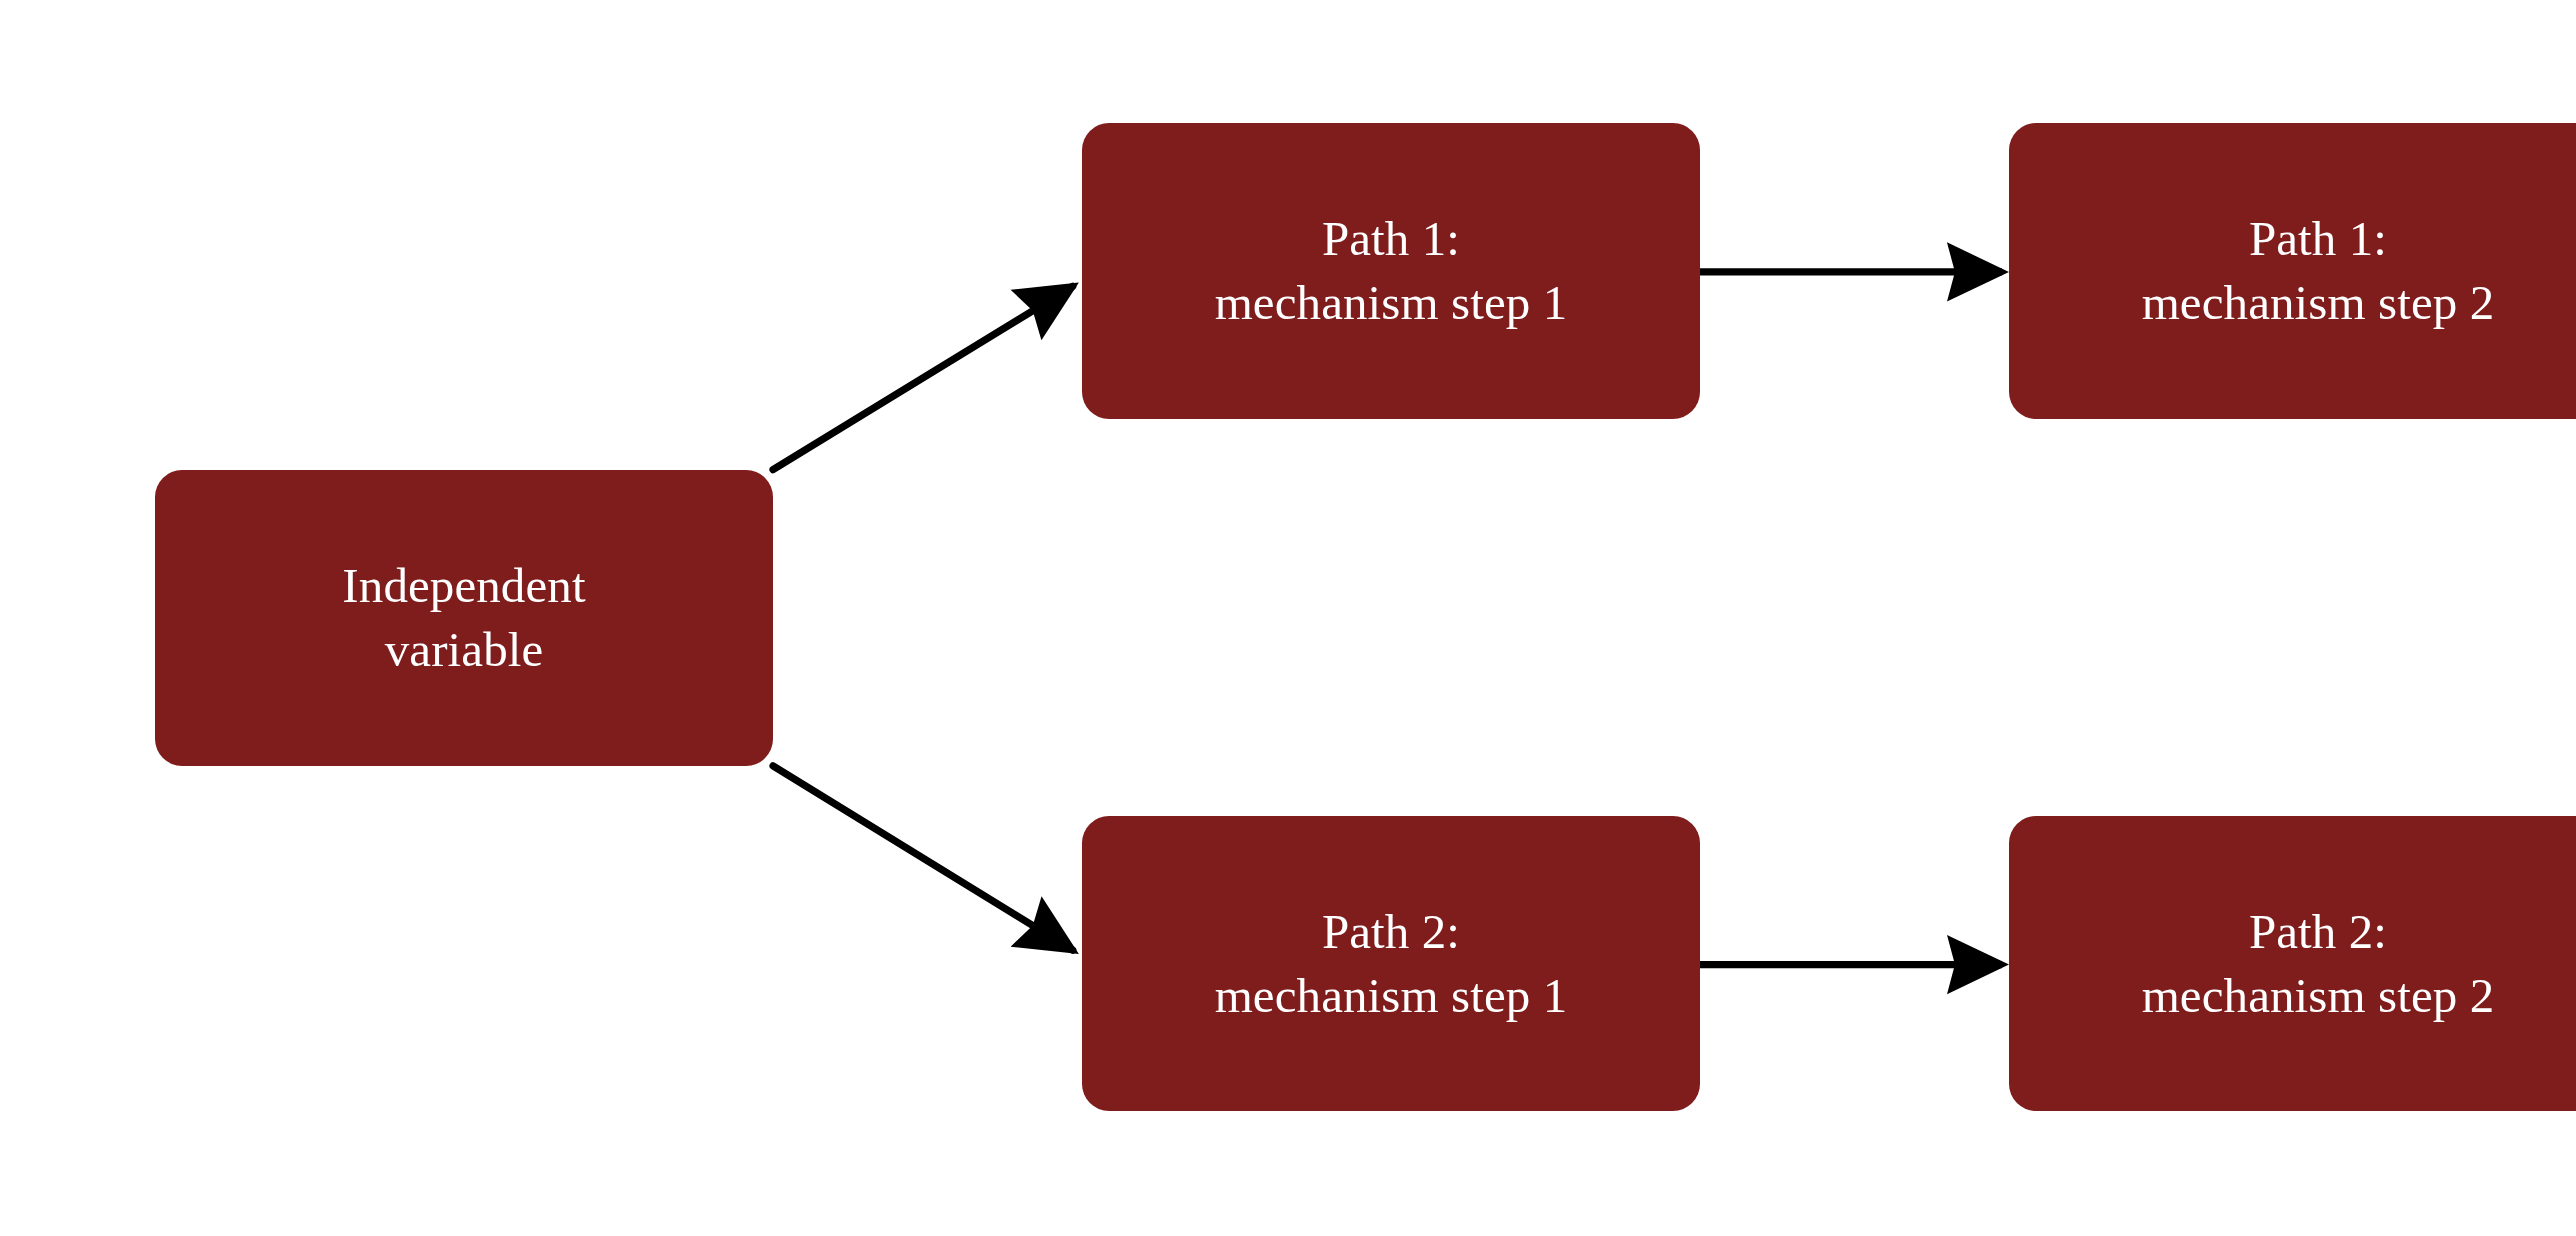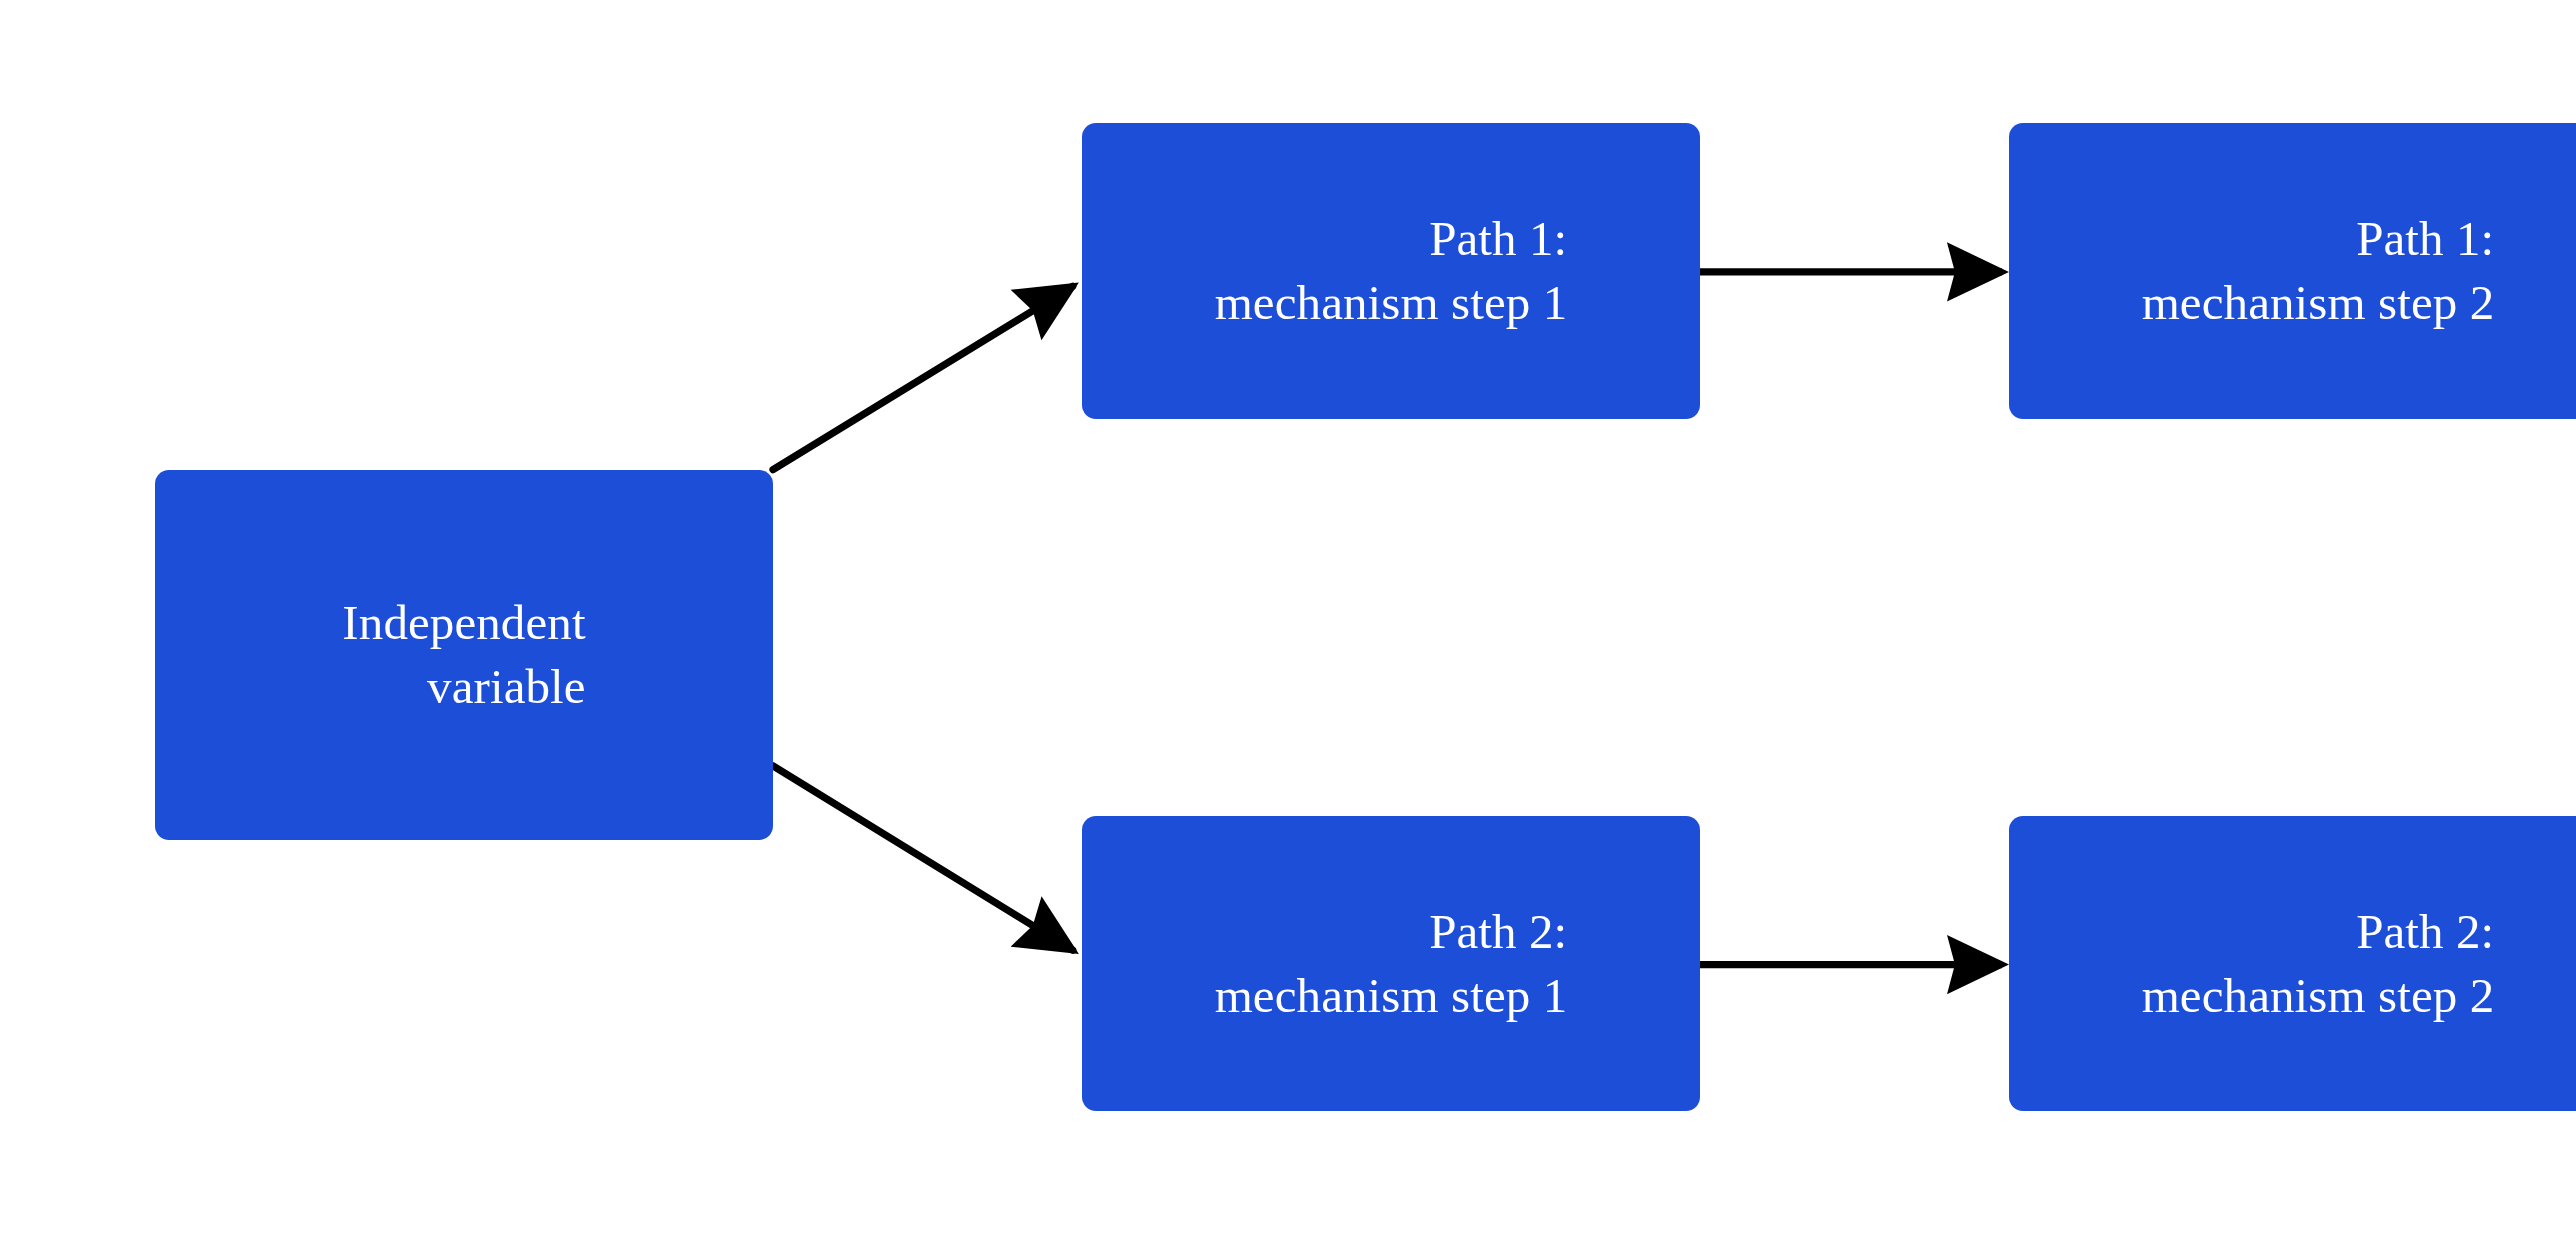--- a/index.html
+++ b/index.html
@@ -25,38 +25,38 @@
   #edge-layer {
     position: absolute;
     left: 0;
     top: 0;
     width: 3709px;
     height: 1236px;
     pointer-events: none;
   }
   .node {
     position: absolute;
-    background: #1d4ed8;
-    border-radius: 14px;
+    background: #7f1d1d;
+    border-radius: 27px;
     display: flex;
     align-items: center;
     justify-content: center;
-    text-align: right;
+    text-align: center;
     box-sizing: border-box;
   }
   .node-label {
     color: #ffffff;
     font-family: "Liberation Serif", "DejaVu Serif", serif;
     font-size: 49px;
     line-height: 1.30;
     white-space: pre-line;
     letter-spacing: 0.1px;
   }
   
-  #node-independent-variable { left: 155px;  top: 470px;  width: 618px; height: 370px; }
+  #node-independent-variable { left: 155px;  top: 470px;  width: 618px; height: 296px; }
   #node-path1-step1          { left: 1082px; top: 123px;  width: 618px; height: 296px; }
   #node-path1-step2          { left: 2009px; top: 123px;  width: 618px; height: 296px; }
   #node-path2-step1          { left: 1082px; top: 816px; width: 618px; height: 295px; }
   #node-path2-step2          { left: 2009px; top: 816px; width: 618px; height: 295px; }
 </style>
 </head>
 <body>
 
 <div id="diagram-root">
 

